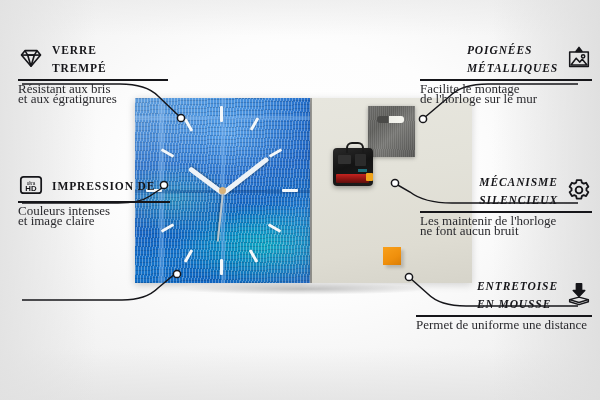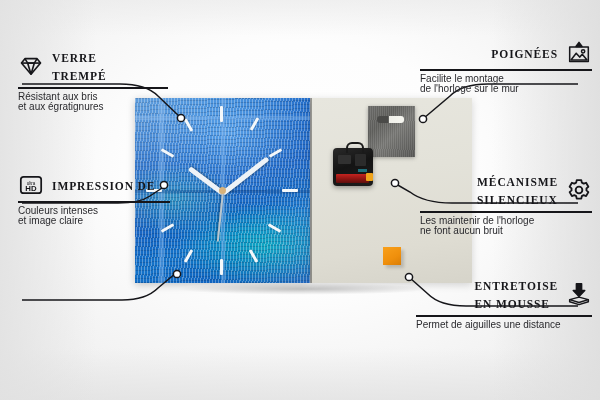--- a/index.html
+++ b/index.html
@@ -104,35 +104,35 @@
   
   .callout{position:absolute;}
   .callout .head{display:flex;align-items:center;gap:8px;}
   .callout.left .head{justify-content:flex-start;}
   .callout.right .head{justify-content:flex-end;}
   .title{
     font-family:"Liberation Serif",serif;
     font-weight:bold;font-size:11.5px;letter-spacing:.9px;color:#16161a;
     line-height:13px;text-transform:uppercase;
   }
-  .callout.right .title{}
+  .callout.right .title{font-style:italic;}
   .rule{height:1.6px;background:#16161a;margin-top:3px;}
   .desc{
-    font-family:Liberation Sans, sans-serif;
-    font-size:10px;line-height:10.4px;color:#2a2a2e;margin-top:3px;
+    font-family:Liberation Serif, serif;
+    font-size:13px;line-height:10.4px;color:#2a2a2e;margin-top:3px;
   }
   .callout.right .desc{}
   .ico{width:26px;height:26px;flex:0 0 26px;display:block;}
   .ico svg{display:block;width:26px;height:26px;}
 
   
   #leaders{position:absolute;left:0;top:0;width:600px;height:400px;pointer-events:none;}
 
   
-  #co-verre      {left:18px; top:48px;  width:150px;}
+  #co-verre      {left:18px; top:40px;  width:150px;}
   #co-impression {left:18px; top:172px; width:152px;}
   #co-bords      {left:18px; top:282px; width:150px;}
   #co-poignees   {right:8px; top:40px;  width:172px;}
   #co-mecanisme  {right:8px; top:172px; width:172px;}
   #co-entretoise {right:8px; top:276px; width:176px;}
 </style>
 </head>
 <body>
 
 <div id="stage">
@@ -246,20 +246,21 @@
       <span>Couleurs intenses</span><br>
       <span>et image claire</span>
     </div>
   </div>
 
 
   <div class="callout right" id="co-poignees">
     <div class="head">
       <span>
         <span class="title">POIGNÉES</span><br>
+        <span class="title">MÉTALLIQUES</span>
       </span>
       <span class="ico">
         <svg viewBox="0 0 24 24" fill="none" stroke="#16161a" stroke-width="1.4" stroke-linejoin="round">
           <path d="M12 2.2 L9.2 6 H14.8 Z" fill="#16161a"></path>
           <rect x="3.4" y="6.4" width="17.2" height="13.4"></rect>
           <circle cx="15.8" cy="10.4" r="1.5"></circle>
           <path d="M4.6 18.4 L9.4 12.2 L12.6 15.8 L15 13.2 L19.4 18.4 Z"></path>
         </svg>
       </span>
     </div>
@@ -299,17 +300,17 @@
       <span class="ico">
         <svg viewBox="0 0 24 24" fill="none" stroke="#16161a" stroke-width="1.4" stroke-linejoin="round">
           <path d="M9.6 2.6 h4.8 v6.2 h2.9 L12 14.3 6.7 8.8 h2.9 Z" fill="#16161a"></path>
           <path d="M12 14.9 L20.6 17.2 L12 19.9 L3.4 17.2 Z"></path>
           <path d="M3.4 17.2 v1.9 L12 21.8 l8.6-2.7 v-1.9"></path>
         </svg>
       </span>
     </div>
     <div class="rule" style="width:176px;"></div>
     <div class="desc">
-      <span>Permet de aiguilles une distance</span><br>
+      <span>Permet de uniforme une distance</span><br>
     </div>
   </div>
 
 </div>
 
 </body></html>

